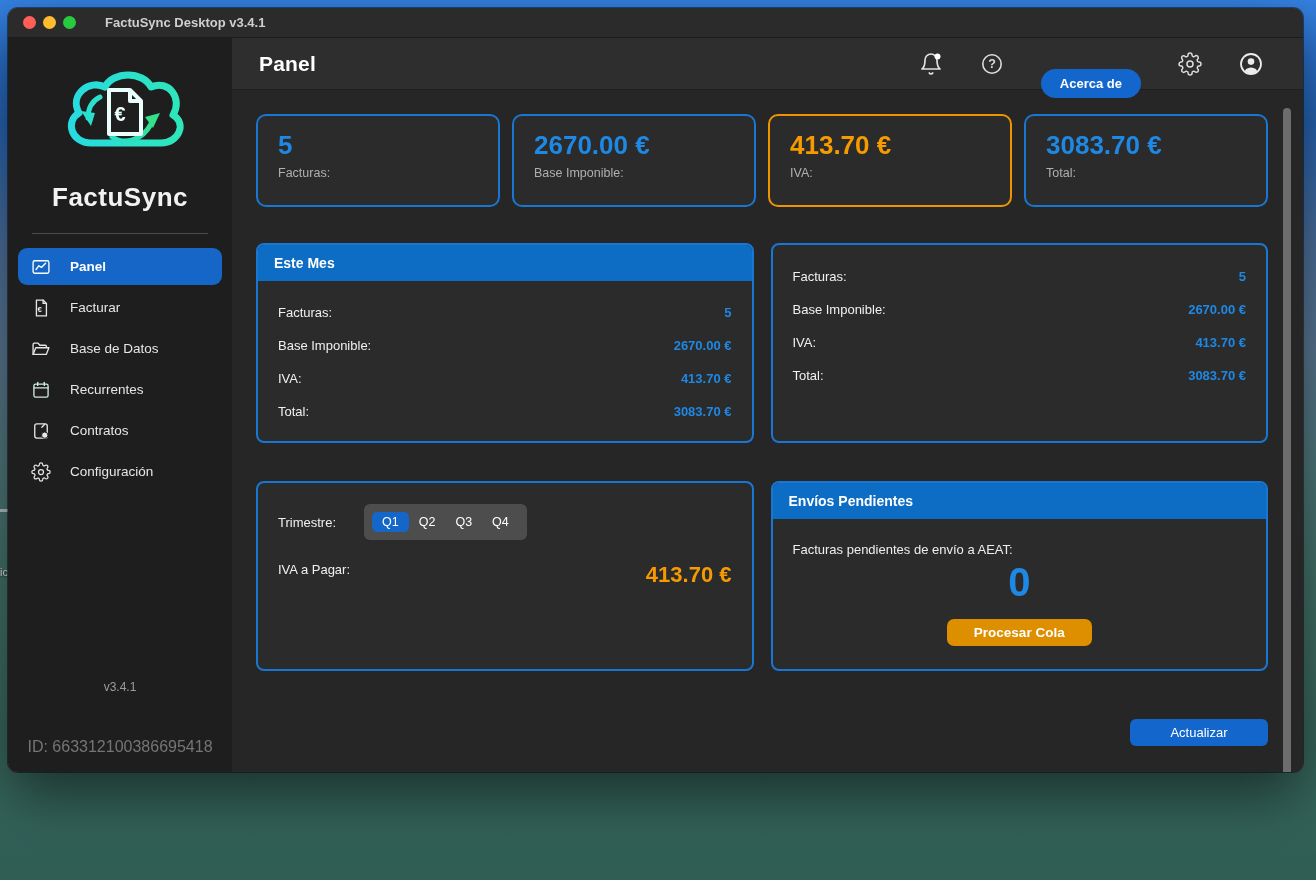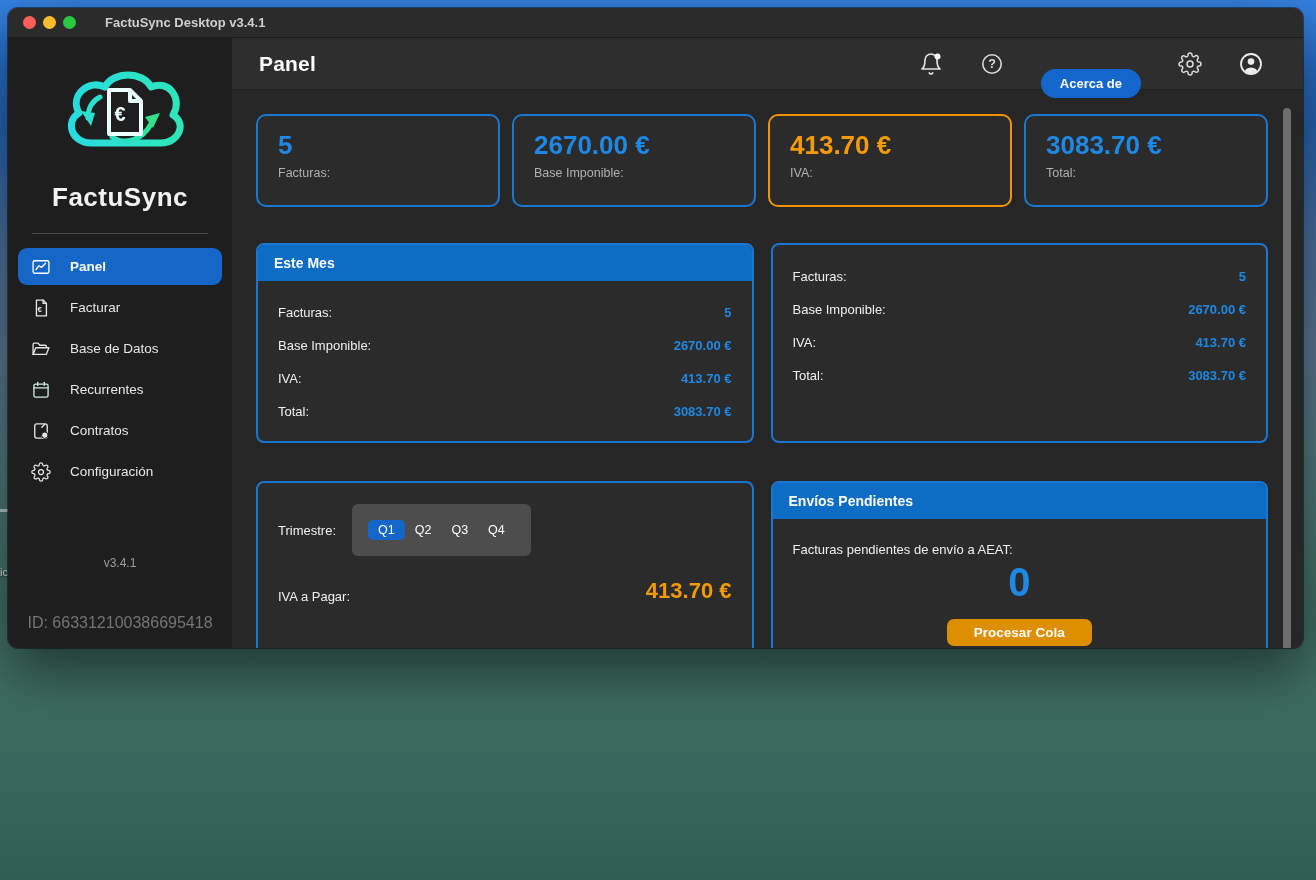--- a/index.html
+++ b/index.html
@@ -12,21 +12,21 @@
       #3583e3 0%, #2b72ce 7%, #2766b6 14%,
       #4f739f 28%, #5d7a94 40%,
       #527b7e 53%, #45746b 66%,
       #3d6c60 80%, #34645a 92%, #2f5d54 100%);
   }
   .wp-line { position:absolute; left:0; top:509px; width:10px; height:3px; background:#cdd6da; opacity:.85; }
   .wp-frag { position:absolute; left:0; top:566px; font-size:11px; font-weight:normal; color:#e8e8e8; text-shadow:0 1px 2px rgba(0,0,0,.6); }
 
   
   .window {
-    position:absolute; left:8px; top:8px; width:1295px; height:640px;
+    position:absolute; left:8px; top:8px; width:1295px; height:764px;
     border-radius:10px; overflow:hidden; background:#b91c1c;
     box-shadow:0 22px 60px rgba(0,0,0,.55), 0 0 0 1px rgba(0,0,0,.45);
     display:flex; flex-direction:column;
   }
   .titlebar {
     height:30px; flex:0 0 30px; background:#2b2b2b;
     display:flex; align-items:center; padding-left:15px;
     border-bottom:1px solid #1c1c1c;
   }
   .light { width:13px; height:13px; border-radius:50%; margin-right:7px; }
@@ -94,26 +94,26 @@
   .panel-body { padding:15px 20px 13px 20px; }
   .panel-body.fixed { height:150px; padding:17px 20px; }
 
   .summary-row { display:flex; justify-content:space-between; align-items:center; padding:9px 0; }
   .row-label { font-size:13px; color:#f0f0f0; }
   .row-value { font-size:13px; font-weight:bold; color:#1e88e5; }
 
   
   .trimestre-row { display:flex; align-items:center; margin-top:4px; }
   .trimestre-label { font-size:13px; color:#f0f0f0; }
-  .segmented { display:inline-flex; background:#4d4d4d; border-radius:6px; padding:16px; margin-left:16px; }
+  .segmented { display:inline-flex; background:#4d4d4d; border-radius:6px; padding:8px; margin-left:28px; }
   .segment {
     padding:3px 10px; font-size:12.5px; color:#ffffff; border-radius:5px; cursor:default;
   }
   .segment.selected { background:#1467c8; }
-  .iva-row { display:flex; justify-content:space-between; align-items:flex-end; margin-top:22px;gap:23px; }
+  .iva-row { display:flex; justify-content:space-between; align-items:flex-start; margin-top:22px;gap:23px; }
   .iva-label { font-size:13px; color:#f0f0f0; }
   .iva-value { font-size:22px; font-weight:bold; color:#f59b00; }
 
   
   .pending-msg { font-size:13px; color:#eeeeee; margin-top:6px; }
   .pending-count { text-align:center; font-size:40px; font-weight:bold; color:#1e88e5; margin-top:4px; line-height:42px; }
   .pending-btn-row { text-align:center; margin-top:16px; }
   .orange-btn {
     background:#dd8f00; color:#ffffff; border:none; border-radius:7px;
     padding:6px 27px; font-size:13.5px; font-weight:bold; font-family:inherit; cursor:default;

